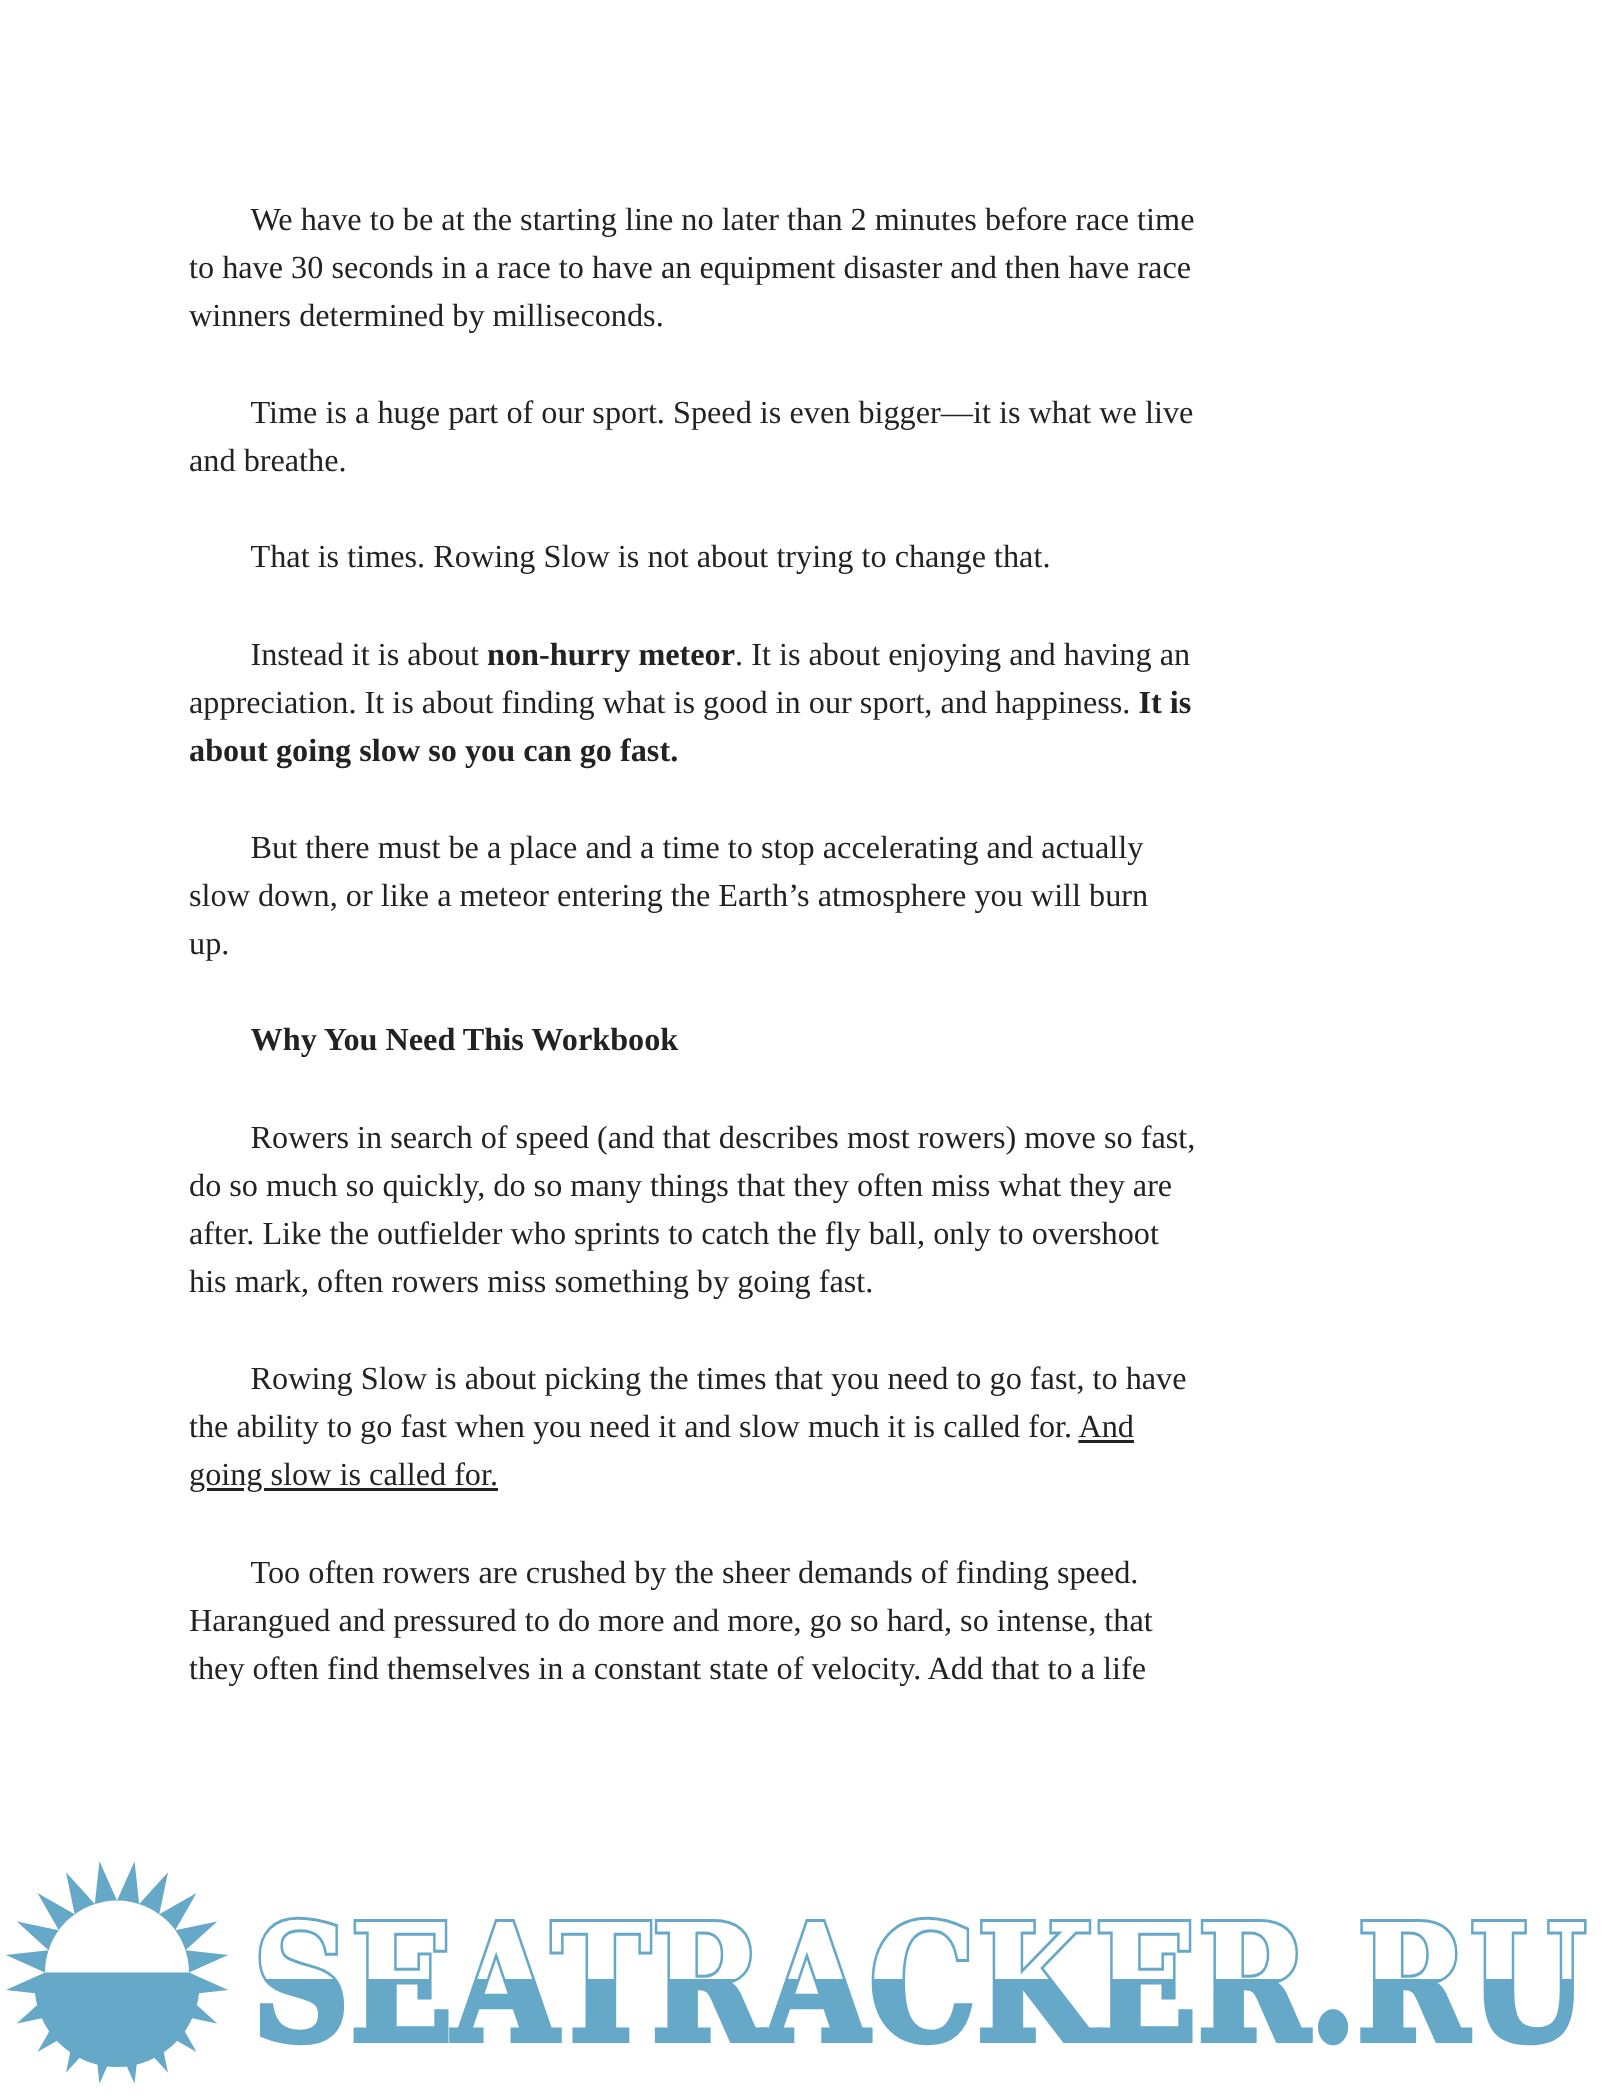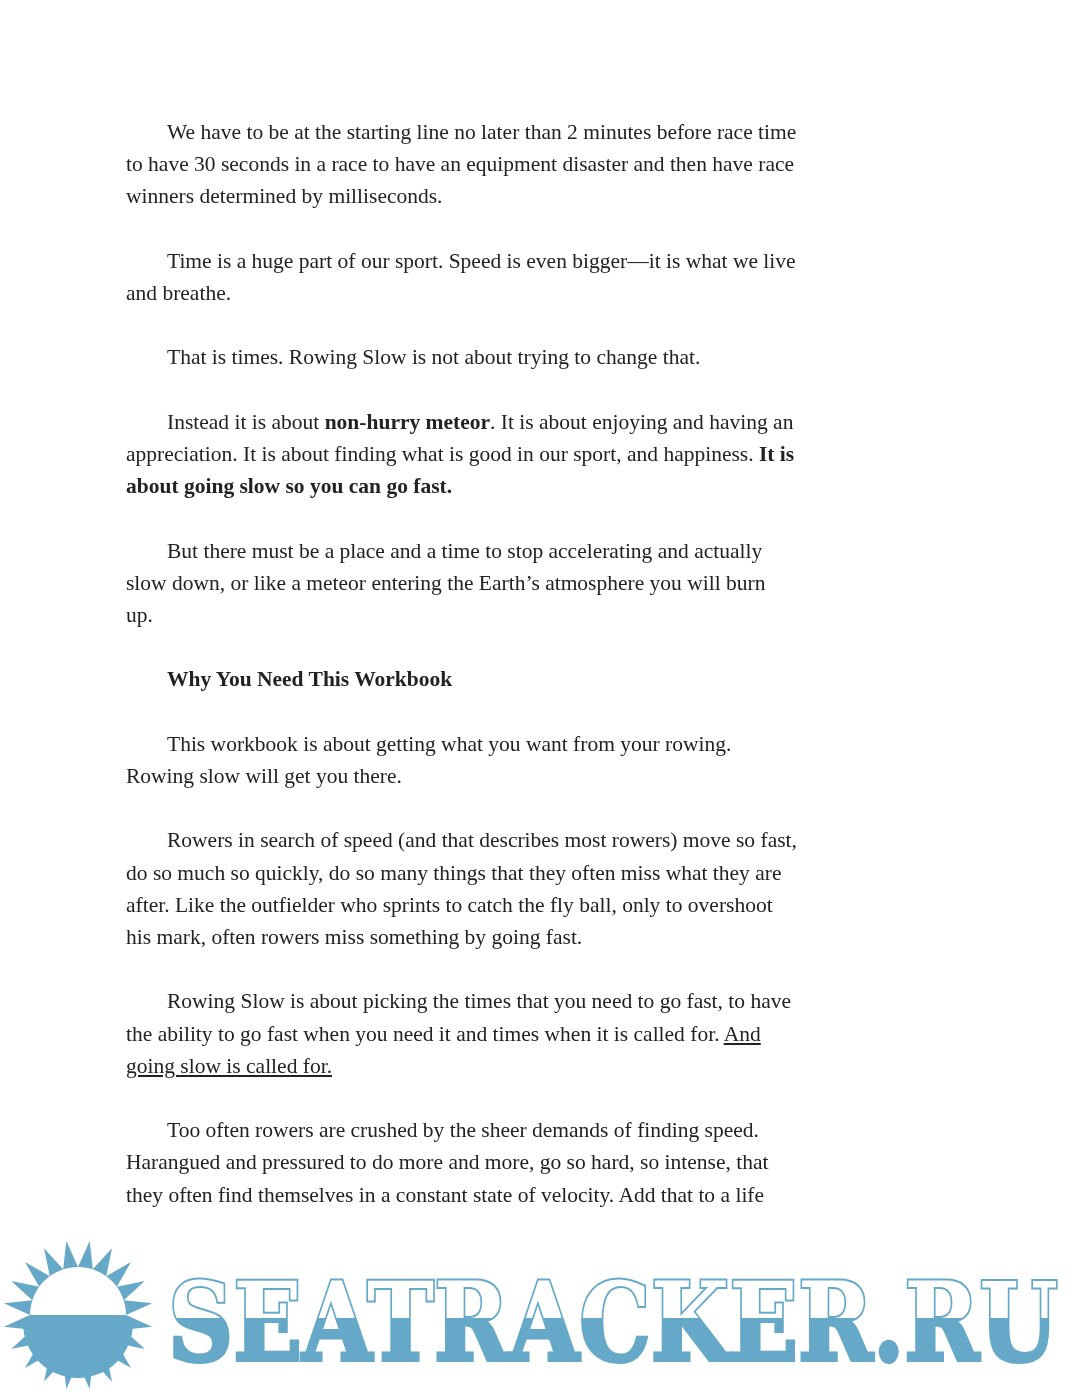--- a/index.html
+++ b/index.html
@@ -5,21 +5,21 @@
   html,body{margin:0;padding:0}
   body{
     width:1080px;height:1397px;
     background:#ffffff;
     position:relative;
     overflow:hidden;
     font-family:"Liberation Serif","DejaVu Serif",serif;
   }
   .page-text{
     position:absolute;
-    left:126px;top:116px;
+    left:126px;top:130px;
     width:868px;
     font-size:21.5px;
     line-height:32.2px;
     color:#222222;
   }
   .para,.heading{
     margin:0 0 32.2px 0;
     text-indent:41px;
     white-space:pre-line;
   }
@@ -47,28 +47,26 @@
     <p class="para"><span>Time is a huge part of our sport. Speed is even bigger—it is what we live
 and breathe.</span></p>
     <p class="para"><span>That is times. </span><span class="i">Rowing Slow</span><span> is not about trying to change that.</span></p>
     <p class="para"><span>Instead it is about </span><span class="b">non-hurry meteor</span><span>. It is about enjoying and having an
 appreciation. It is about finding what is good in our sport, and happiness. </span><span class="b">It is
 about going slow so you can go fast.</span></p>
     <p class="para"><span>But there must be a place and a time to stop accelerating and actually
 slow down, or like a meteor entering the Earth’s atmosphere you will burn
 up.</span></p>
     <p class="heading"><span class="b">Why You Need This Workbook</span></p>
-    <p class="para"><span>This workbook is about getting what you want from your rowing.
-Rowing slow will get you there.</span></p>
     <p class="para"><span>Rowers in search of speed (and that describes most rowers) move so fast,
 do so much so quickly, do so many things that they often miss what they are
 after. Like the outfielder who sprints to catch the fly ball, only to overshoot
 his mark, often rowers miss something by going fast.</span></p>
     <p class="para"><span class="i">Rowing Slow</span><span> is about picking the times that you need to go fast, to have
-the ability to go fast when you need it and times when it is called for. </span><span class="u">And
+the ability to go fast when you need it and slow much it is called for. </span><span class="u">And
 going slow is called for.</span></p>
     <p class="para"><span>Too often rowers are crushed by the sheer demands of finding speed.
 Harangued and pressured to do more and more, go so hard, so intense, that
 they often find themselves in a constant state of velocity. Add that to a life</span></p>
   </div>
 
 <svg class="watermark" viewBox="0 0 1080 160" xmlns="http://www.w3.org/2000/svg">
   <defs>
     <linearGradient id="wmgrad" x1="0" y1="0" x2="0" y2="1">
       <stop offset="0" stop-color="#ffffff"></stop>

